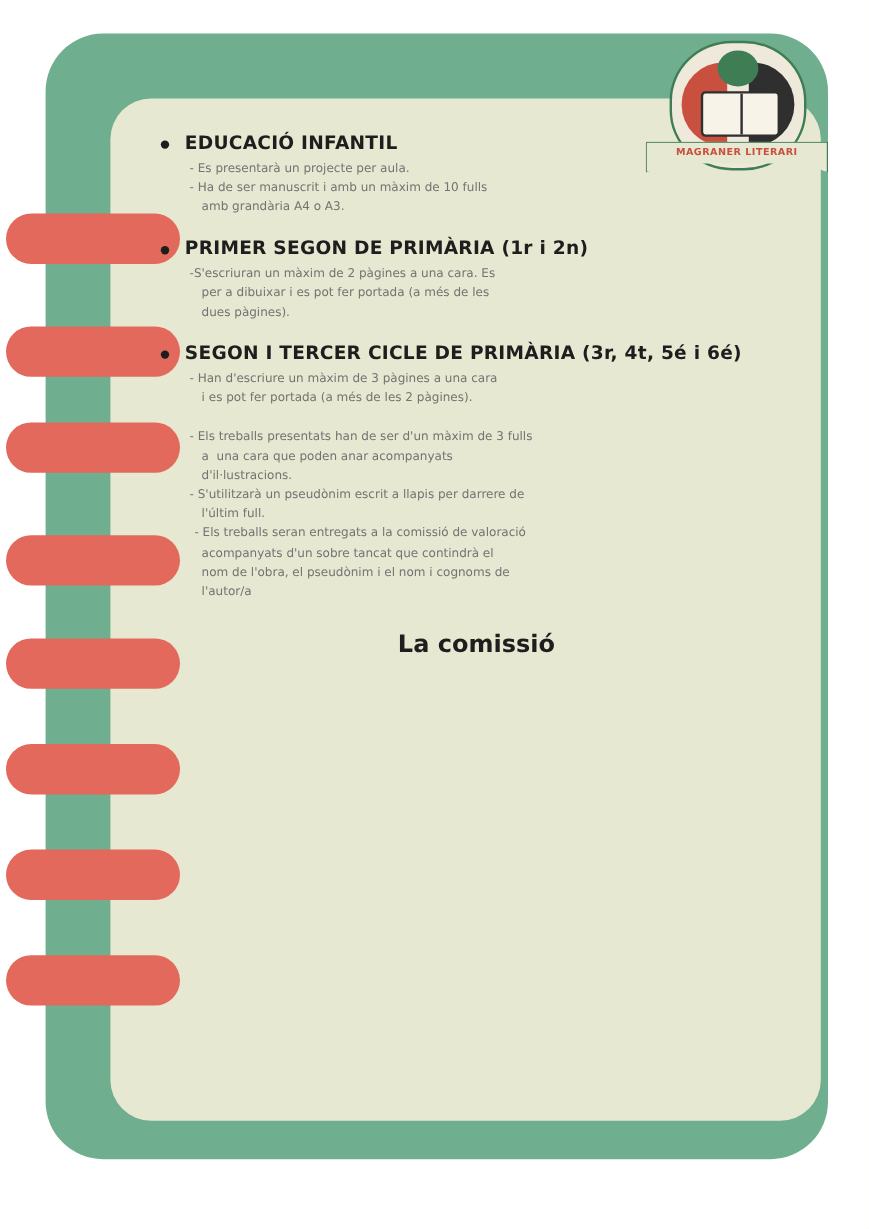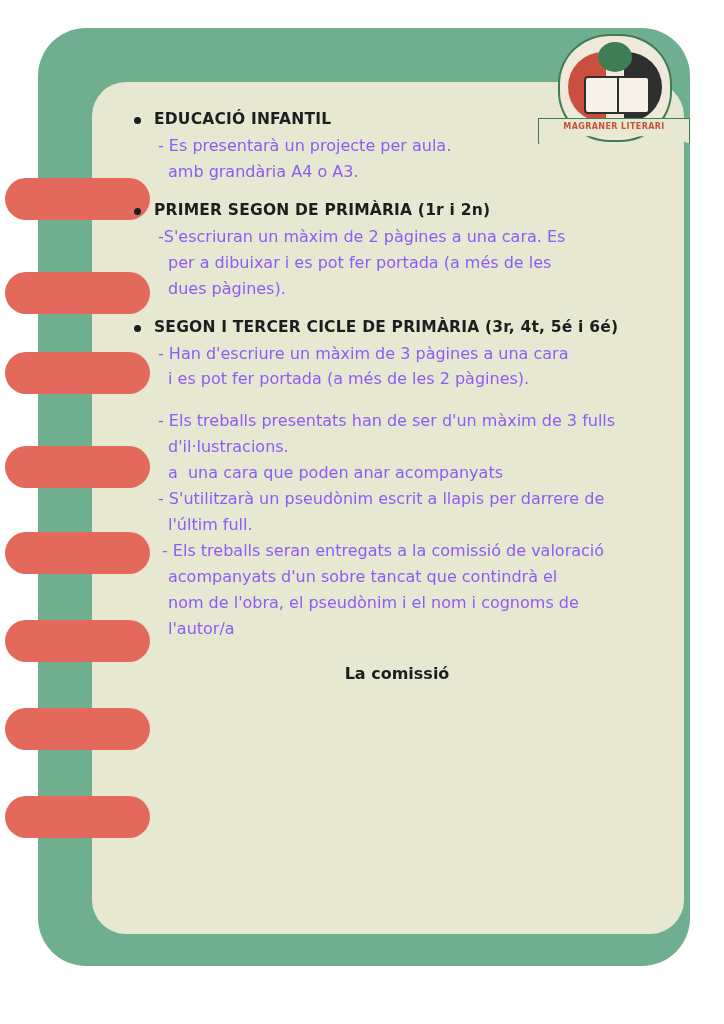--- a/index.html
+++ b/index.html
@@ -158,36 +158,36 @@
     position: absolute;
     left: 2px;
     top: 7px;
     width: 7px;
     height: 7px;
     background: #1e1e1e;
     border-radius: 50%;
   }
   .line {
     font-family: "DejaVu Sans", sans-serif;
-    font-size: 16px;
-    color: #8b5cf6;
+    font-size: 10px;
+    color: #737373;
     line-height: 1.62;
     white-space: pre;
   }
   .indent-1 { padding-left: 26px; }
   .indent-2 { padding-left: 36px; }
   .indent-3 { padding-left: 30px; }
 
   #signature {
     margin-top: 22px;
     text-align: center;
     padding-right: 30px;
     font-family: "DejaVu Sans", sans-serif;
     font-weight: bold;
-    font-size: 16px;
+    font-size: 20px;
     color: #1e1e1e;
   }
 </style>
 </head>
 <body>
 
 <div id="poster">
 
   <div id="green-board"></div>
   <div id="cream-page"></div>
@@ -214,37 +214,38 @@
     </div>
     <div id="logo-banner">
       <span id="logo-banner-text">MAGRANER LITERARI</span>
     </div>
   </div>
 
   <div id="content">
       <div class="section">
         <div class="section-title">EDUCACIÓ INFANTIL</div>
         <div class="line indent-1">- Es presentarà un projecte per aula.</div>
+        <div class="line indent-1">- Ha de ser manuscrit i amb un màxim de 10 fulls</div>
         <div class="line indent-2">amb grandària A4 o A3.</div>
       </div>
       <div class="section">
         <div class="section-title">PRIMER SEGON DE PRIMÀRIA (1r i 2n)</div>
         <div class="line indent-1">-S'escriuran un màxim de 2 pàgines a una cara. Es</div>
         <div class="line indent-2">per a dibuixar i es pot fer portada (a més de les</div>
         <div class="line indent-2">dues pàgines).</div>
       </div>
       <div class="section">
         <div class="section-title">SEGON I TERCER CICLE DE PRIMÀRIA (3r, 4t, 5é i 6é)</div>
         <div class="line indent-1">- Han d'escriure un màxim de 3 pàgines a una cara</div>
         <div class="line indent-2">i es pot fer portada (a més de les 2 pàgines).</div>
       </div>
       <div class="section">
         <div class="line indent-1">- Els treballs presentats han de ser d'un màxim de 3 fulls</div>
+        <div class="line indent-2">a  una cara que poden anar acompanyats</div>
         <div class="line indent-2">d'il·lustracions.</div>
-        <div class="line indent-2">a  una cara que poden anar acompanyats</div>
         <div class="line indent-1">- S'utilitzarà un pseudònim escrit a llapis per darrere de</div>
         <div class="line indent-2">l'últim full.</div>
         <div class="line indent-3">- Els treballs seran entregats a la comissió de valoració</div>
         <div class="line indent-2">acompanyats d'un sobre tancat que contindrà el</div>
         <div class="line indent-2">nom de l'obra, el pseudònim i el nom i cognoms de</div>
         <div class="line indent-2">l'autor/a</div>
       </div>
       <div id="signature">La comissió</div>
     </div>
 

